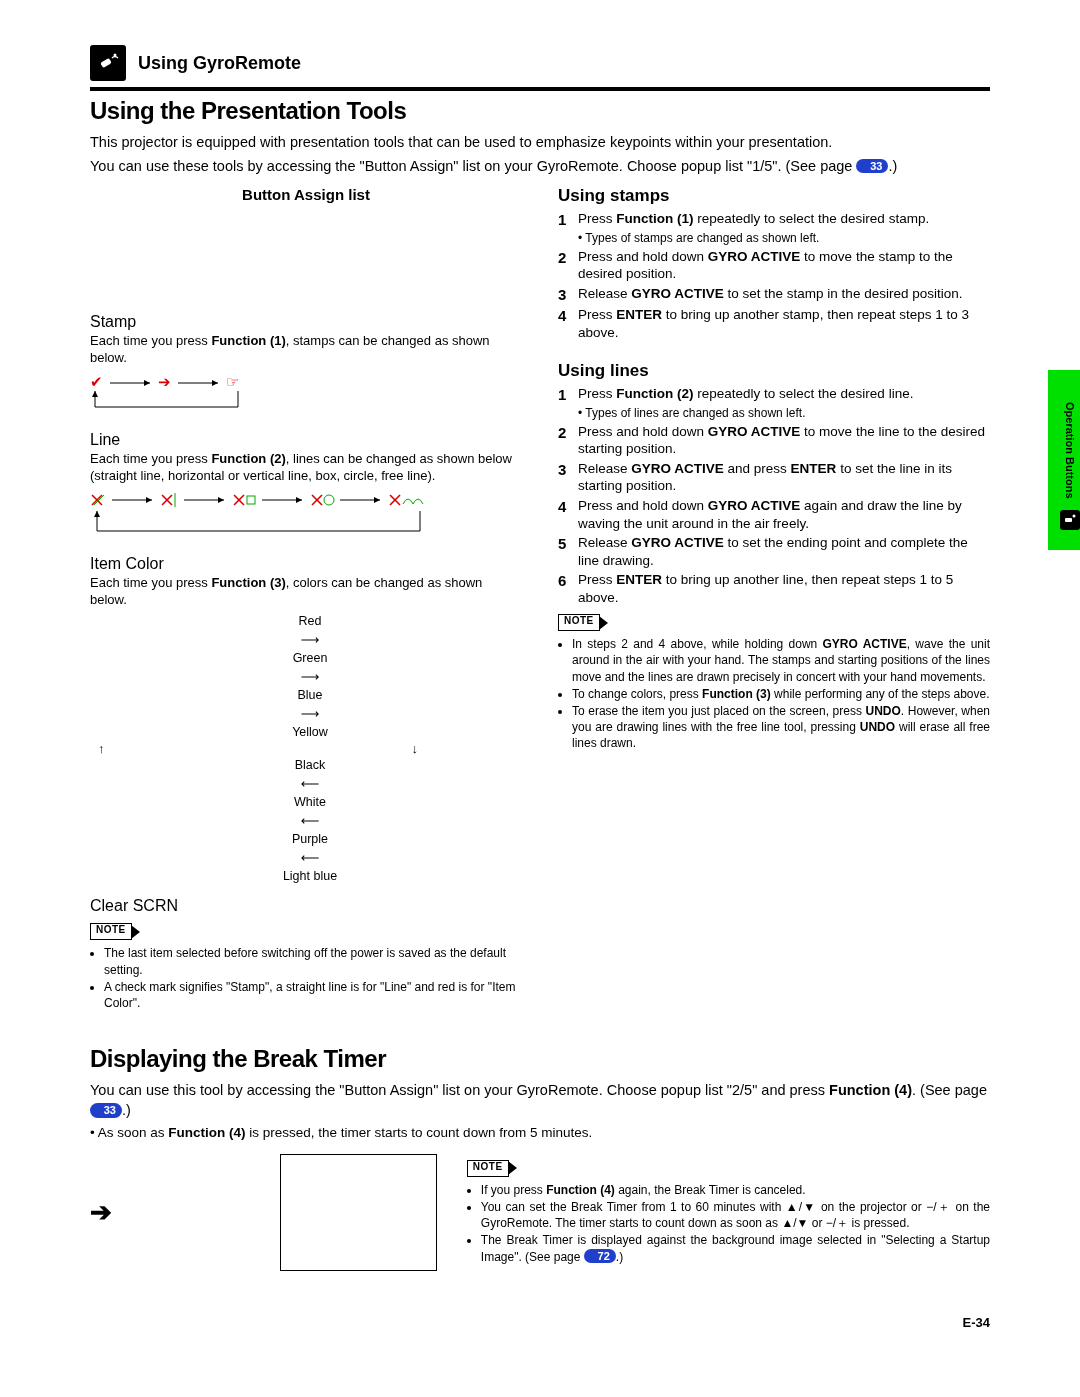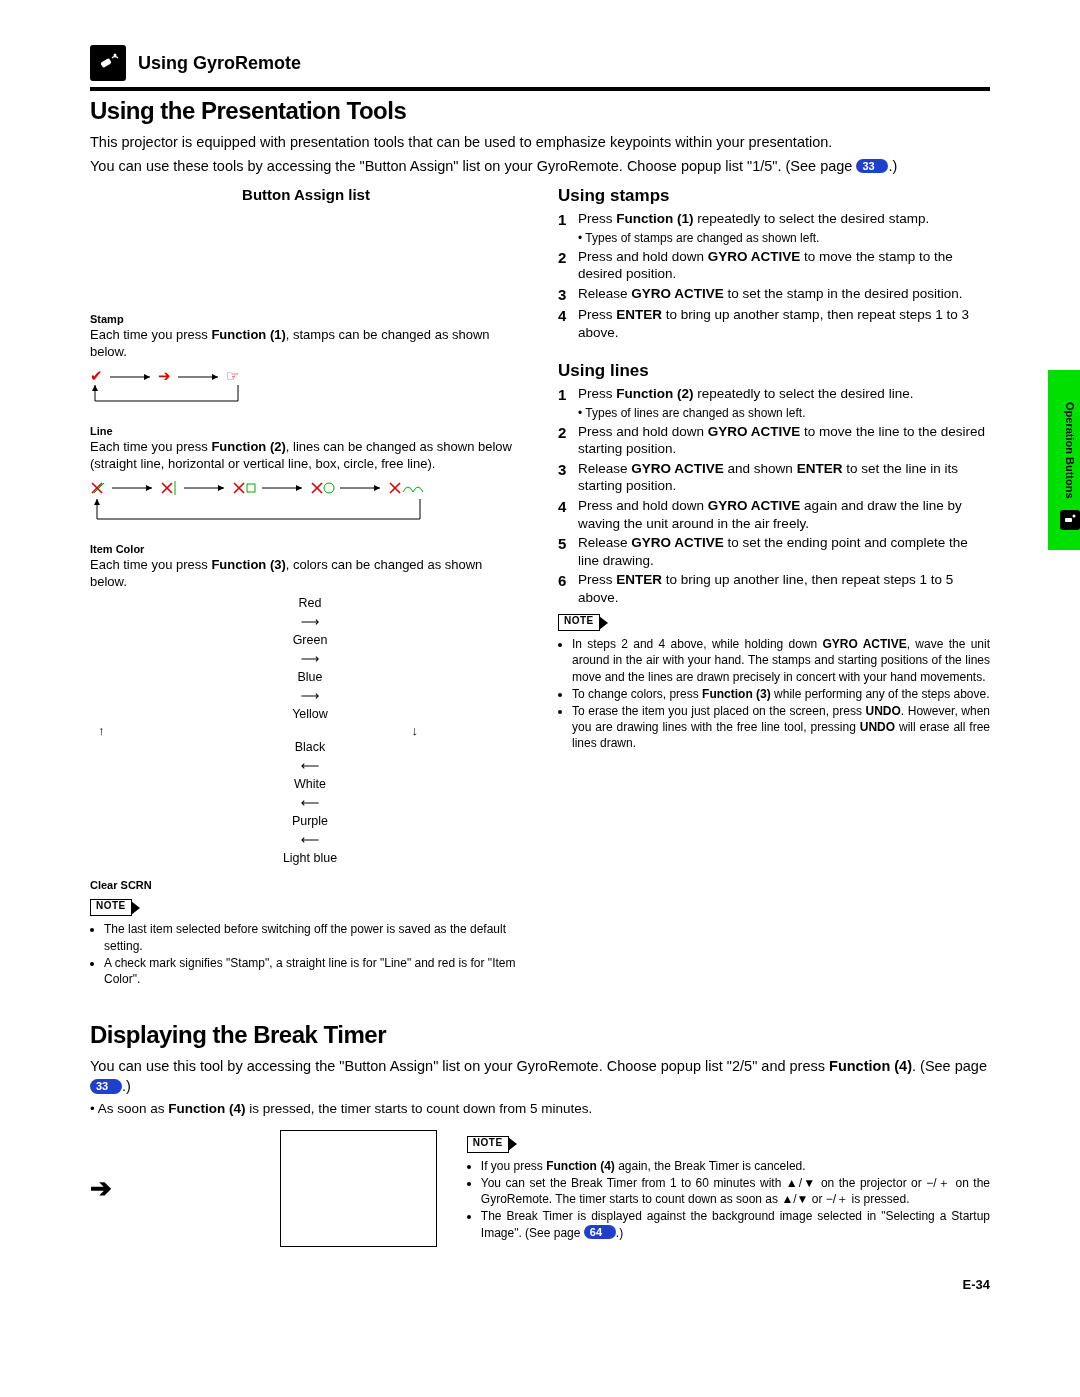--- a/index.html
+++ b/index.html
@@ -55,41 +55,41 @@
   }
   .page-ref {
     display: inline-block;
     background: #2040cc;
     color: #fff;
     font-size: 11px;
     font-weight: bold;
     padding: 0px 6px;
     border-radius: 9px;
     min-width: 20px;
-    text-align: left;
+    text-align: right;
     vertical-align: 1px;
   }
   .columns {
     display: flex;
     gap: 36px;
     margin-top: 10px;
   }
   .col {
     flex: 1;
     min-width: 0;
   }
   .sub-h-center {
     text-align: center;
     font-weight: bold;
     font-size: 15px;
     margin-bottom: 110px;
   }
   .sub-h {
-    font-weight: bold;
-    font-size: 11px;
+    font-weight: normal;
+    font-size: 16px;
     margin: 10px 0 2px 0;
   }
   .small {
     font-size: 13px;
     line-height: 1.3;
   }
   .diagram {
     margin: 6px 0 14px 0;
   }
   .note-label {
@@ -179,21 +179,21 @@
     border-radius:3px;
     font-size:12px;
     display:inline-flex;
     align-items:center;
     justify-content:center;
   }
   .footer {
     text-align: right;
     font-weight: bold;
     font-size: 13px;
-    margin-top: 30px;
+    margin-top: 44px;
   }
   .color-row {
     display:flex;
     gap:4px;
     align-items:center;
     font-size:12.5px;
     margin:2px 0;
     flex-direction:column;
   }
   .color-row span.arrow {
@@ -385,21 +385,21 @@
           <span class="step-num">1</span>
           <span><span>Press </span><b>Function (2)</b><span> repeatedly to select the desired line.</span></span>
         </div>
       <div class="step-sub">• <span>Types of lines are changed as shown left.</span></div>
       <div class="step">
           <span class="step-num">2</span>
           <span><span>Press and hold down </span><b>GYRO ACTIVE</b><span> to move the line to the desired starting position.</span></span>
         </div>
       <div class="step">
           <span class="step-num">3</span>
-          <span><span>Release </span><b>GYRO ACTIVE</b><span> and shown </span><b>ENTER</b><span> to set the line in its starting position.</span></span>
+          <span><span>Release </span><b>GYRO ACTIVE</b><span> and press </span><b>ENTER</b><span> to set the line in its starting position.</span></span>
         </div>
       <div class="step">
           <span class="step-num">4</span>
           <span><span>Press and hold down </span><b>GYRO ACTIVE</b><span> again and draw the line by waving the unit around in the air freely.</span></span>
         </div>
       <div class="step">
           <span class="step-num">5</span>
           <span><span>Release </span><b>GYRO ACTIVE</b><span> to set the ending point and complete the line drawing.</span></span>
         </div>
       <div class="step">
@@ -425,19 +425,19 @@
   <div class="break-row">
     <div style="display:flex;align-items:center;gap:18px">
       <span class="big-arrow">➔</span>
       <div class="break-box"></div>
     </div>
     <div style="flex:1;min-width:0">
       <div class="note-label"><span class="inner">NOTE</span></div>
       <ul class="bullets" style="text-align:justify">
         <li><span>If you press </span><b>Function (4)</b><span> again, the Break Timer is canceled.</span></li>
         <li>You can set the Break Timer from 1 to 60 minutes with ▲/▼ on the projector or −/＋ on the GyroRemote. The timer starts to count down as soon as ▲/▼ or −/＋ is pressed.</li>
-        <li><span>The Break Timer is displayed against the background image selected in "Selecting a Startup Image". (See page </span><span class="page-ref">64</span><span>.)</span></li>
+        <li><span>The Break Timer is displayed against the background image selected in "Selecting a Startup Image". (See page </span><span class="page-ref">72</span><span>.)</span></li>
       </ul>
     </div>
   </div>
 
   <div class="footer">E-34</div>
 </div>
 
 </body></html>

